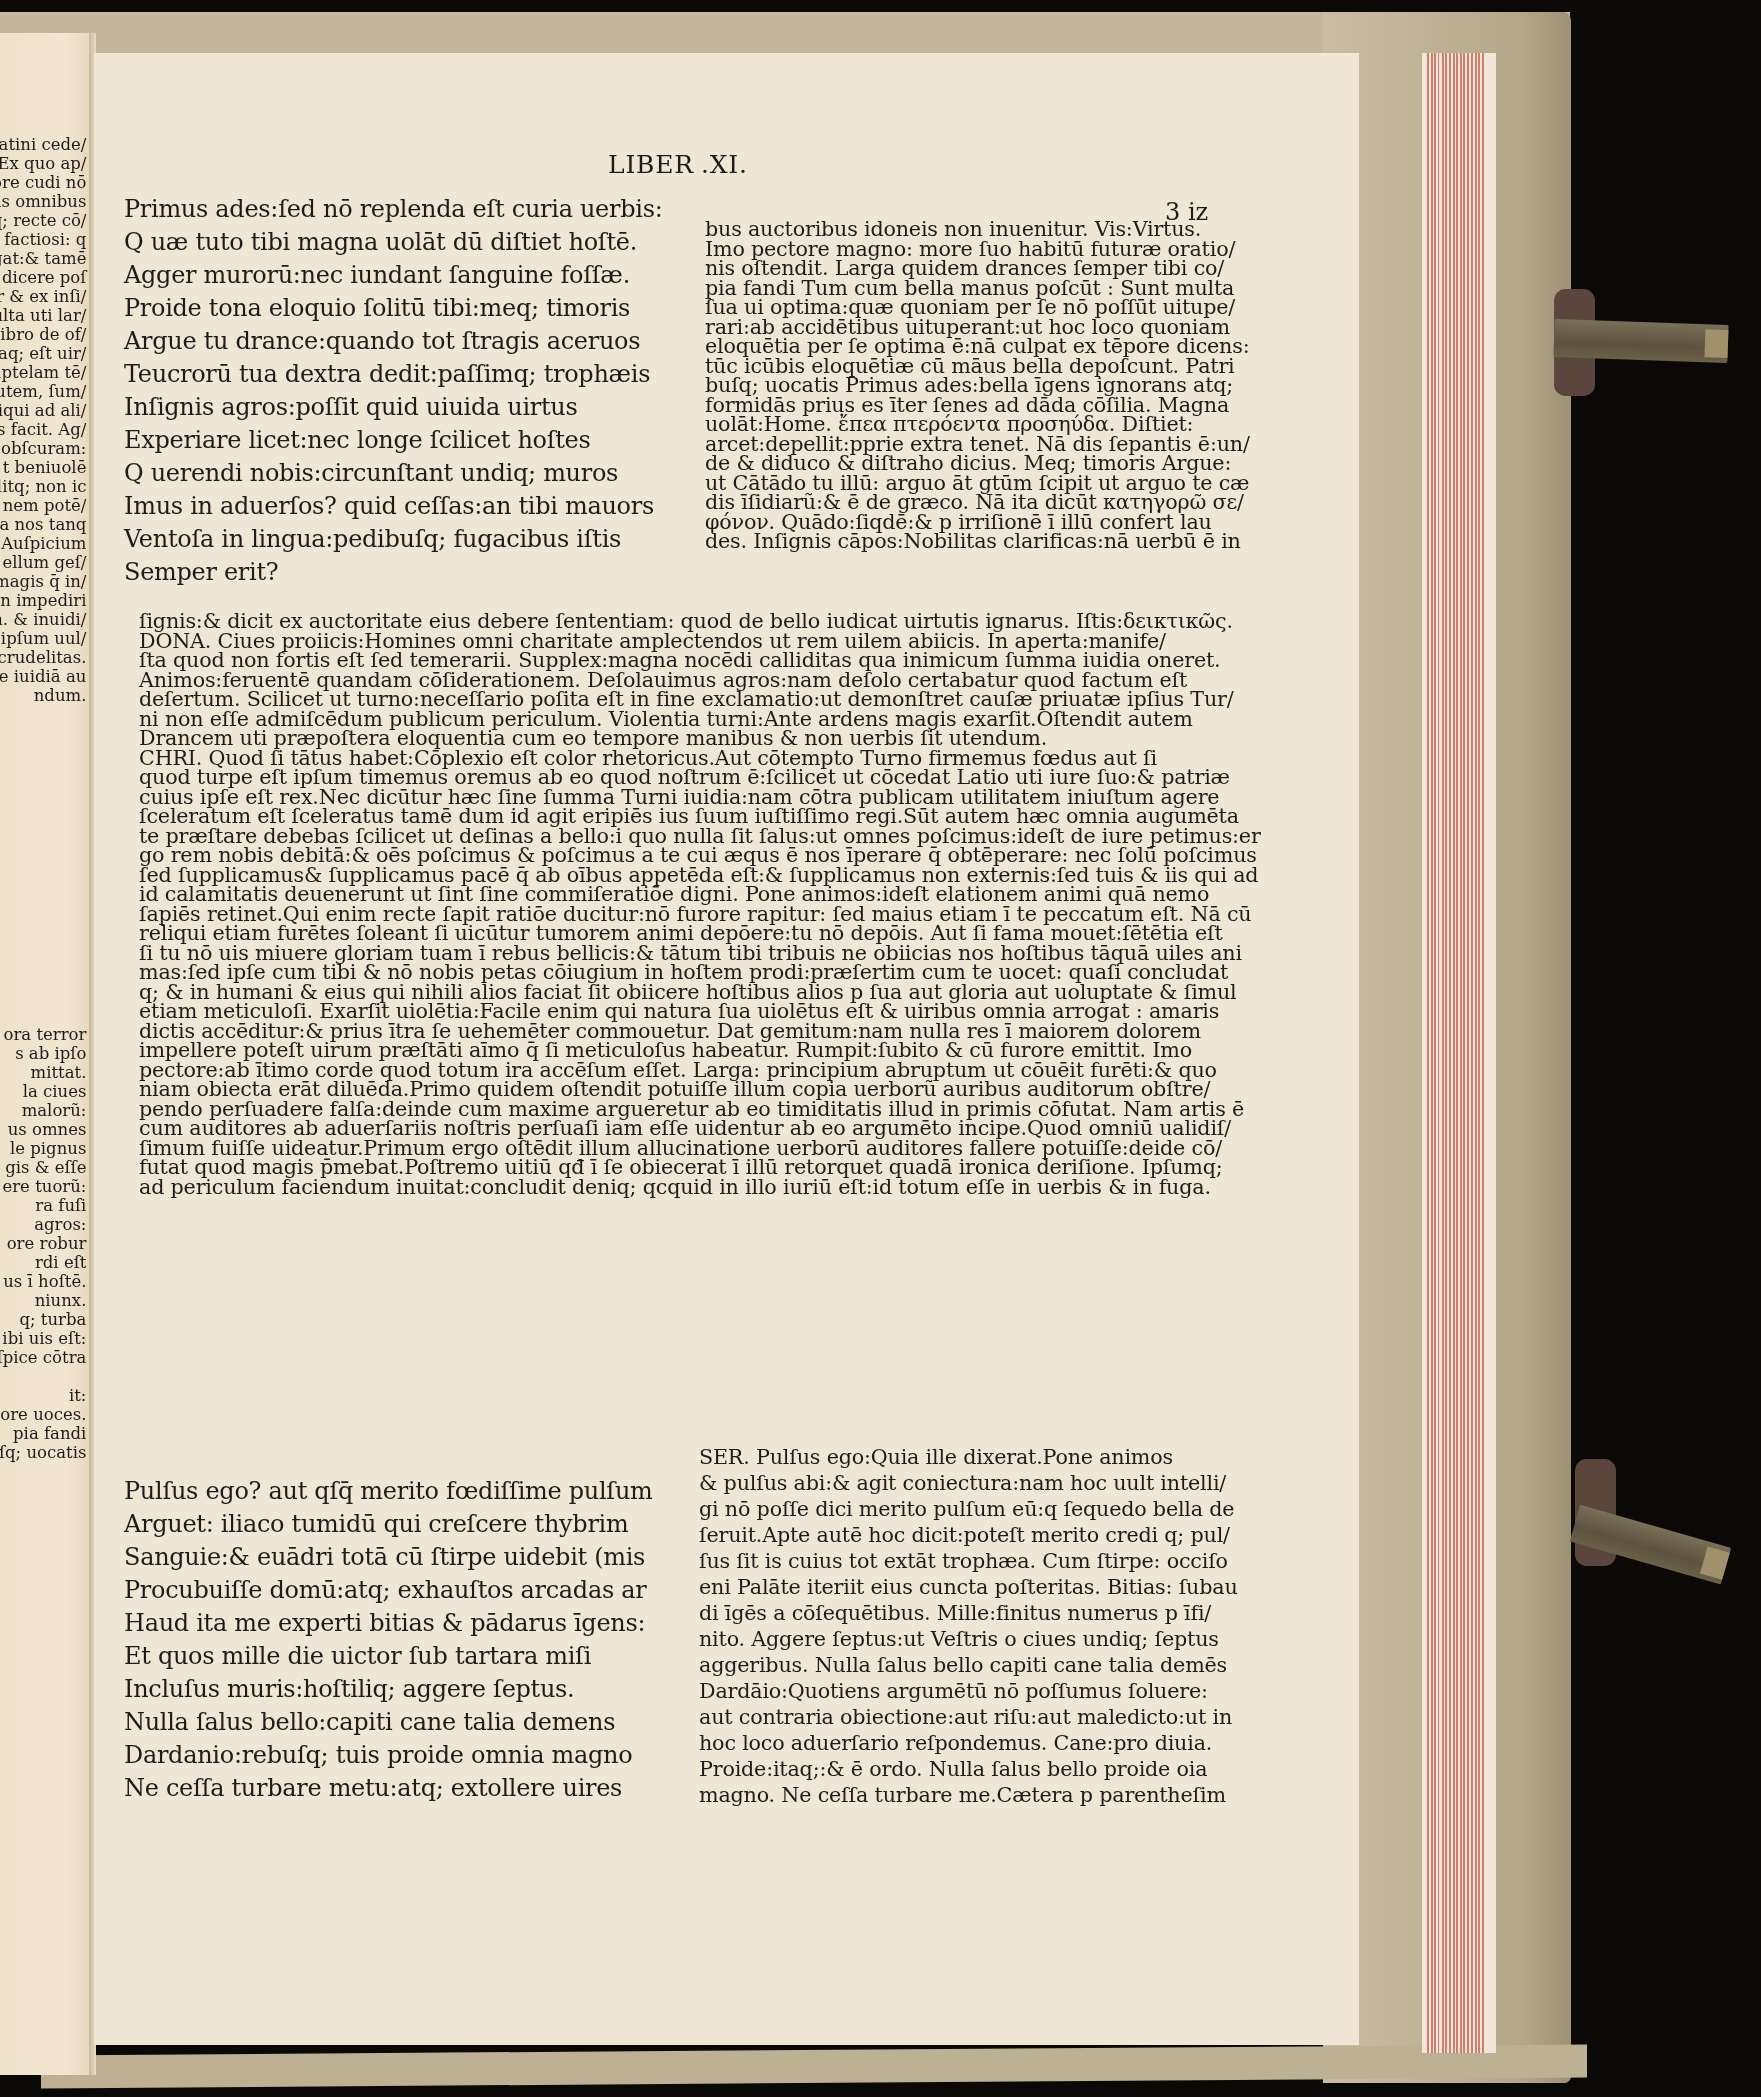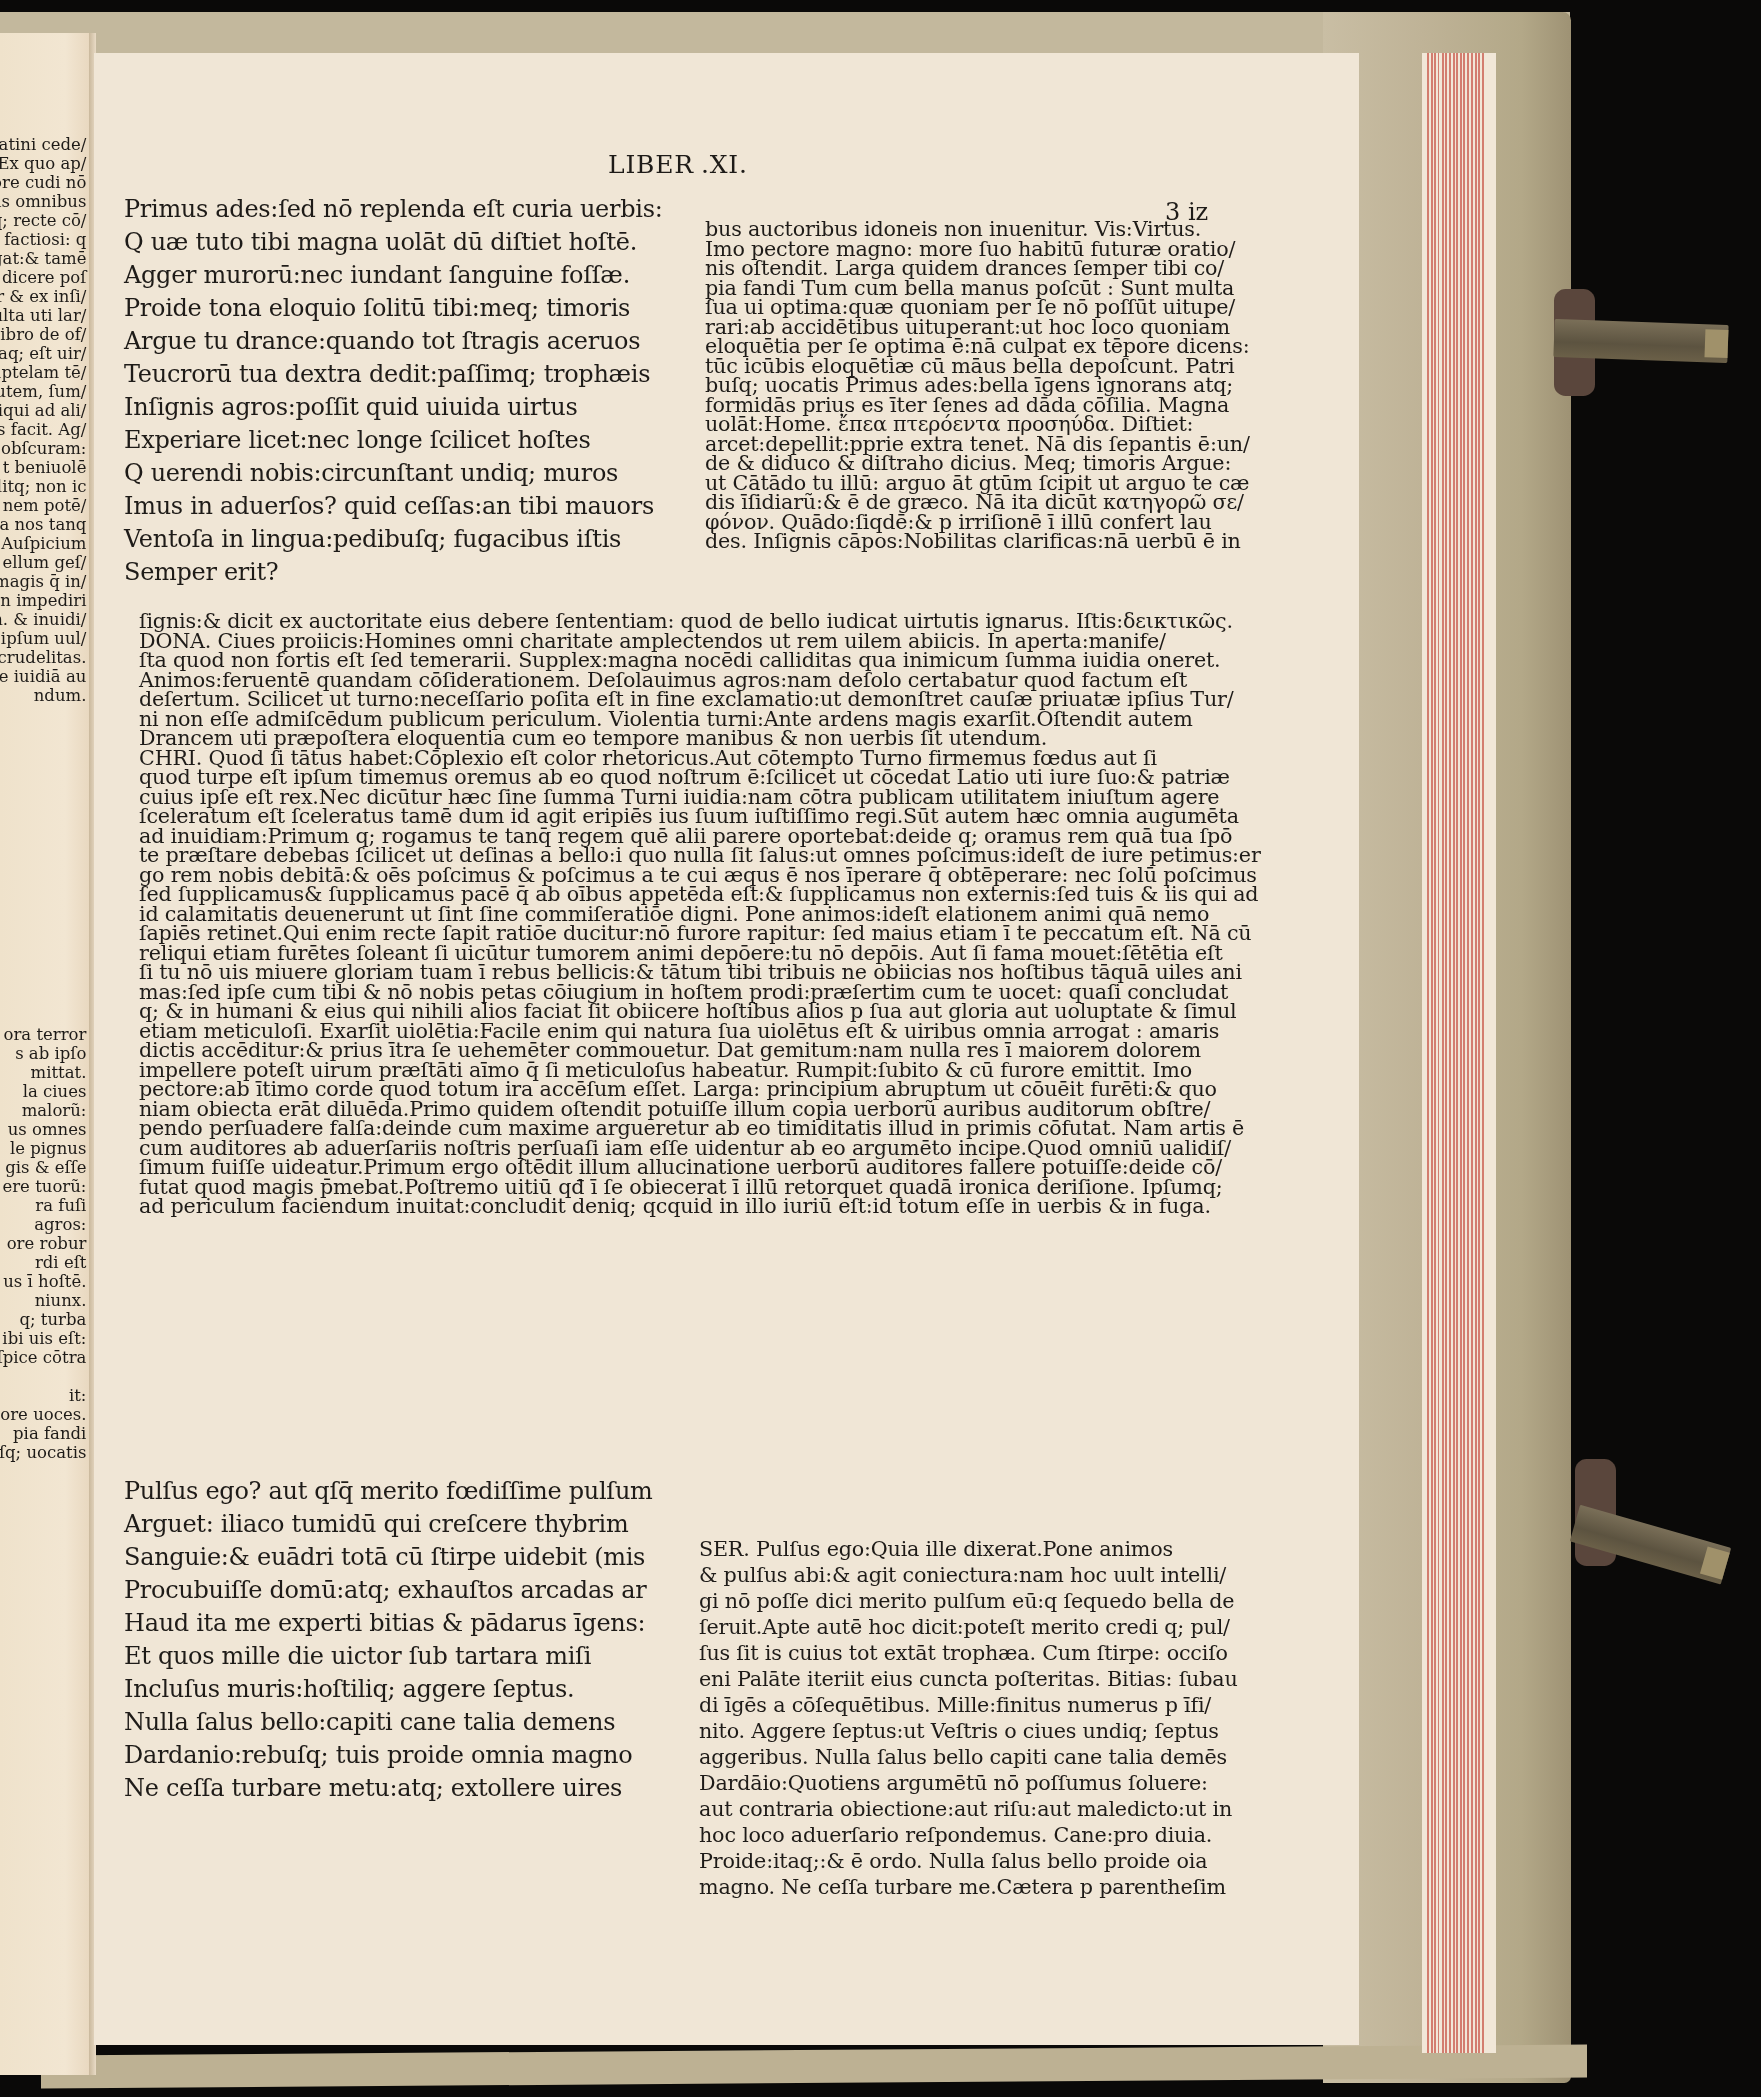--- a/index.html
+++ b/index.html
@@ -177,21 +177,20 @@
     <span class="line">  DONA.    Ciues proiicis:Homines omni charitate amplectendos ut rem uilem abiicis.  In aperta:manife/</span>
     <span class="line">ſta quod non fortis eſt ſed temerarii.  Supplex:magna nocēdi calliditas qua inimicum ſumma iuidia oneret.</span>
     <span class="line">  Animos:feruentē quandam cōſiderationem.  Deſolauimus agros:nam deſolo certabatur quod factum eſt</span>
     <span class="line">deſertum.  Scilicet ut turno:neceſſario poſita eſt in fine exclamatio:ut demonſtret cauſæ priuatæ ipſius Tur/</span>
     <span class="line">ni non eſſe admiſcēdum publicum periculum.   Violentia turni:Ante ardens magis exarſit.Oſtendit autem</span>
     <span class="line">Drancem uti præpoſtera eloquentia cum eo tempore manibus &amp; non uerbis ſit utendum.</span>
     <span class="line">  CHRI.    Quod ſi tātus habet:Cōplexio eſt color rhetoricus.Aut cōtempto Turno firmemus fœdus aut ſi</span>
     <span class="line">quod turpe eſt ipſum timemus oremus ab eo quod noſtrum ē:ſcilicet ut cōcedat Latio uti iure ſuo:&amp; patriæ</span>
     <span class="line">cuius ipſe eſt rex.Nec dicūtur hæc ſine ſumma Turni iuidia:nam cōtra publicam utilitatem iniuſtum agere</span>
     <span class="line">ſceleratum eſt ſceleratus tamē dum id agit eripiēs ius ſuum iuſtiſſimo regi.Sūt autem hæc omnia augumēta</span>
-    <span class="line">ad inuidiam:Primum q; rogamus te tanq̄ regem quē alii parere oportebat:deide q; oramus rem quā tua ſpō</span>
     <span class="line">te præſtare debebas ſcilicet ut deſinas a bello:i quo nulla ſit ſalus:ut omnes poſcimus:ideſt de iure petimus:er</span>
     <span class="line">go rem nobis debitā:&amp; oēs poſcimus &amp; poſcimus a te cui æqus ē nos īperare q̄ obtēperare: nec ſolū poſcimus</span>
     <span class="line">ſed ſupplicamus&amp; ſupplicamus pacē q̄ ab oībus appetēda eſt:&amp; ſupplicamus non externis:ſed tuis &amp; iis qui ad</span>
     <span class="line">id calamitatis deuenerunt ut ſint ſine commiſeratiōe digni.  Pone animos:ideſt elationem animi quā nemo</span>
     <span class="line">ſapiēs retinet.Qui enim recte ſapit ratiōe ducitur:nō furore rapitur: ſed maius etiam ī te peccatum eſt. Nā cū</span>
     <span class="line">reliqui etiam furētes ſoleant ſi uicūtur tumorem animi depōere:tu nō depōis.  Aut ſi fama mouet:ſētētia eſt</span>
     <span class="line">ſi tu nō uis miuere gloriam tuam ī rebus bellicis:&amp; tātum tibi tribuis ne obiicias nos hoſtibus tāquā uiles ani</span>
     <span class="line">mas:ſed ipſe cum tibi &amp; nō nobis petas cōiugium in hoſtem prodi:præſertim cum te uocet: quaſi concludat</span>
     <span class="line">q; &amp; in humani &amp; eius qui nihili alios faciat ſit obiicere hoſtibus alios p ſua aut gloria aut uoluptate &amp; ſimul</span>
     <span class="line">etiam meticuloſi.  Exarſit uiolētia:Facile enim qui natura ſua uiolētus eſt &amp; uiribus omnia arrogat : amaris</span>
@@ -210,21 +209,21 @@
     <span class="line">Arguet: iliaco tumidū qui creſcere thybrim</span>
     <span class="line">Sanguie:&amp; euādri totā cū ſtirpe uidebit (mis</span>
     <span class="line">Procubuiſſe domū:atq; exhauſtos arcadas ar</span>
     <span class="line">Haud ita me experti bitias &amp; pādarus īgens:</span>
     <span class="line">Et quos mille die uictor ſub tartara miſi</span>
     <span class="line">Incluſus muris:hoſtiliq; aggere ſeptus.</span>
     <span class="line">Nulla ſalus bello:capiti cane talia demens</span>
     <span class="line">Dardanio:rebuſq; tuis proide omnia magno</span>
     <span class="line">Ne ceſſa turbare metu:atq; extollere uires</span>
   </div>
-<div class="text commentary" id="comm2" style="left:699px;top:1536px;line-height:26px;">
+<div class="text commentary" id="comm2" style="left:699px;top:1444px;line-height:26px;">
     <span class="line">SER.    Pulſus ego:Quia ille dixerat.Pone animos</span>
     <span class="line">&amp; pulſus abi:&amp; agit coniectura:nam hoc uult intelli/</span>
     <span class="line">gi nō poſſe dici merito pulſum eū:q ſequedo bella de</span>
     <span class="line">ſeruit.Apte autē hoc dicit:poteſt merito credi q; pul/</span>
     <span class="line">ſus ſit is cuius tot extāt trophæa.  Cum ſtirpe: occiſo</span>
     <span class="line">eni Palāte iteriit eius cuncta poſteritas.  Bitias: ſubau</span>
     <span class="line">di īgēs a cōſequētibus.  Mille:finitus numerus p īfi/</span>
     <span class="line">nito.  Aggere ſeptus:ut Veſtris o ciues undiq; ſeptus</span>
     <span class="line">aggeribus.  Nulla ſalus bello capiti cane talia demēs</span>
     <span class="line">Dardāio:Quotiens argumētū nō poſſumus ſoluere:</span>

